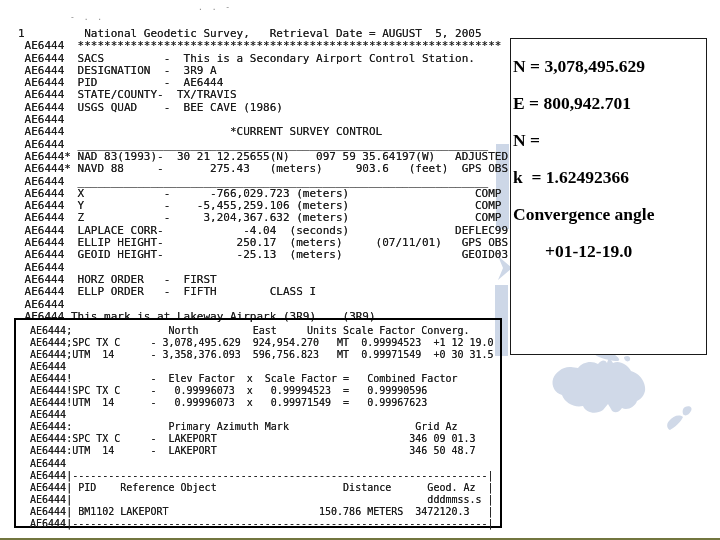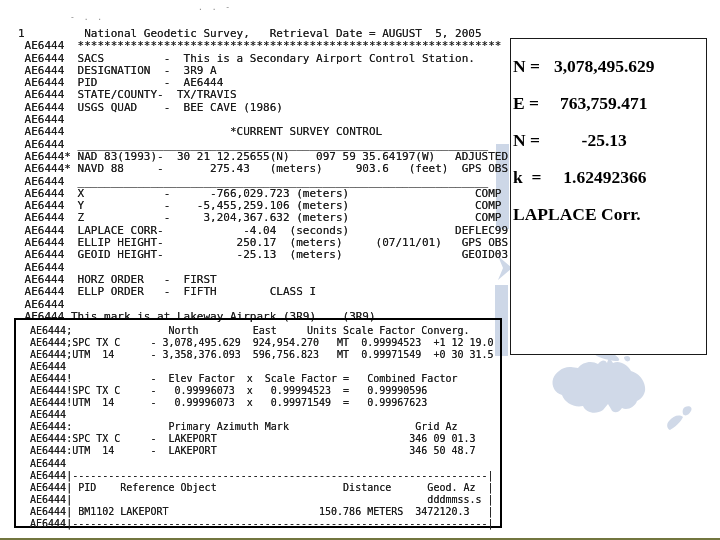--- a/index.html
+++ b/index.html
@@ -11,21 +11,21 @@
   pre.ds{margin:4px;position:absolute;color:#1c1c1c;z-index:2;text-shadow:0 0 0.4px #444;}
   #topPre{left:14px;top:24px;font-size:11px;line-height:12.3px;}
   .box2{position:absolute;left:14px;top:318px;width:484px;height:206px;border:2px solid #000;
         background:transparent;z-index:2;}
   #boxPre{position:static;font-size:10px;line-height:12.05px;padding:1px 0 0 4px;}
   .overlay{position:absolute;left:510px;top:38px;width:197px;height:317px;background:#fff;
            border:1px solid #1a1a1a;z-index:5;font-family:"Liberation Serif", serif;
            font-weight:bold;font-size:17.5px;color:#000;box-sizing:border-box;padding-top:9px;}
   .ov-row{display:flex;height:37px;align-items:center;padding-left:2px;}
   .ov-label{white-space:pre;}
-  .ov-value{flex:1;text-align:center;padding-right:42px;white-space:pre;}
+  .ov-value{flex:1;text-align:left;padding-right:42px;white-space:pre;}
   .ov-text{display:flex;height:37px;align-items:center;padding-left:2px;white-space:pre;}
   .ov-indent1{padding-left:34px;}
   .ov-indent2{padding-left:40px;}
   .bottom-bar{position:absolute;left:0;right:0;bottom:0;height:12px;z-index:6;box-sizing:border-box;
       background:linear-gradient(90deg,#e7ecа6 0%,#e7eca6 0%,#eff3c2 45%,#f8fae2 80%,#fdfdf3 100%);
       border-bottom:2px solid #72763f;}
   .artifact{position:absolute;font-size:8px;color:#8a8a8a;letter-spacing:2px;z-index:2;
             font-family:"DejaVu Sans Mono", monospace;white-space:pre;}
   .artifact.left{left:70px;top:13px;}
   .artifact.right{left:198px;top:3px;}
@@ -101,28 +101,28 @@
  AE6444|---------------------------------------------------------------------|</pre>
   </div>
 
   <div class="overlay">
     <div class="ov-row">
       <span class="ov-label">N = </span>
       <span class="ov-value">3,078,495.629</span>
     </div>
     <div class="ov-row">
       <span class="ov-label">E = </span>
-      <span class="ov-value">763,759.471</span>
+      <span class="ov-value">800,942.701</span>
     </div>
     <div class="ov-row">
       <span class="ov-label">N = </span>
-      <span class="ov-value">-25.13</span>
     </div>
     <div class="ov-row">
       <span class="ov-label">k  = </span>
       <span class="ov-value">1.62492366</span>
     </div>
-    <div class="ov-text">LAPLACE Corr.</div>
+    <div class="ov-text">Convergence angle</div>
+    <div class="ov-text ov-indent1">+01-12-19.0</div>
   </div>
 
   <div class="bottom-bar"></div>
 
 </div>
 
 </body></html>

